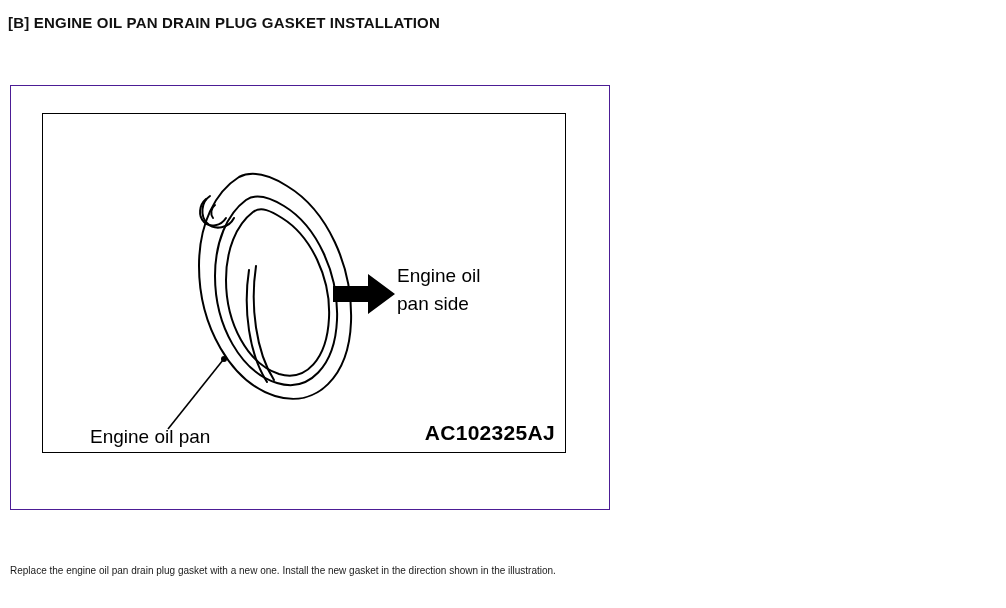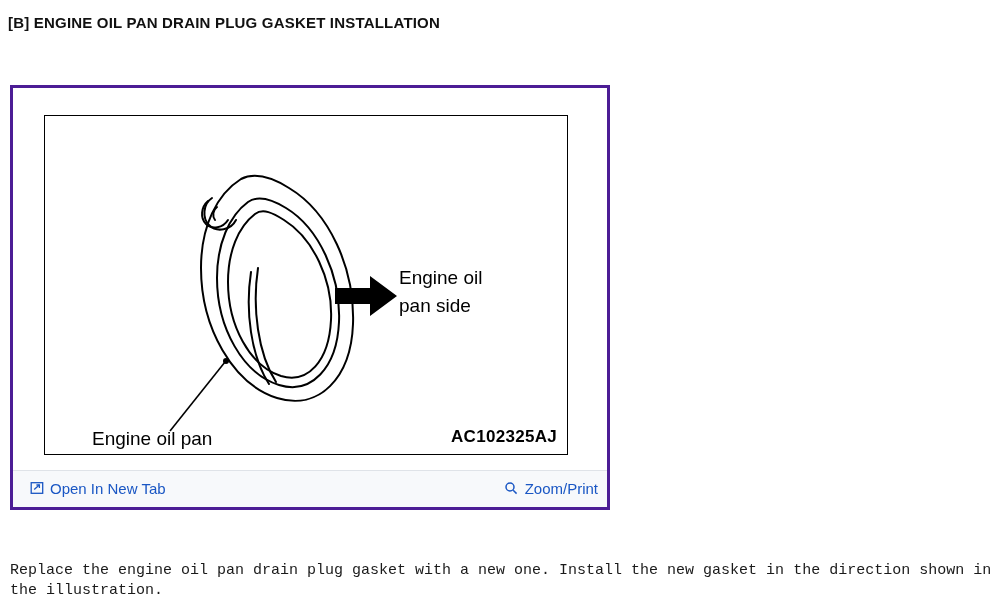--- a/index.html
+++ b/index.html
@@ -27,21 +27,21 @@
     white-space: nowrap;
     text-align: center;
   }
 
   .figure-panel {
     position: absolute;
     left: 10px;
     top: 85px;
     width: 600px;
     height: 425px;
-    border: 3px solid #4c1d95;
+    border: 1px solid #4c1d95;
     background: #ffffff;
     box-sizing: border-box;
   }
 
   .figure-canvas {
     position: absolute;
     left: 31px;
     top: 27px;
     width: 524px;
     height: 340px;
@@ -52,21 +52,21 @@
   }
 
   .figure-svg {
     display: block;
   }
 
   .fig-code {
     position: absolute;
     right: 10px;
     bottom: 7px;
-    font-size: 17px;
+    font-size: 21px;
     font-weight: bold;
     letter-spacing: 0.3px;
   }
 
   .figure-toolbar {
     position: absolute;
     left: 0;
     right: 0;
     bottom: 0;
     height: 37px;
@@ -98,24 +98,23 @@
     color: #1a57c4;
     font-size: 14px;
     text-align: center;
   }
 
   .body-text {
     position: absolute;
     left: 10px;
     top: 561px;
     width: 986px;
-    font-size: 15px;
+    font-size: 10px;
     line-height: 20px;
     color: #1a1a1a;
-    font-family: Liberation Mono, monospace;
   }
 
   .cap-label {
     font-family: "Liberation Sans", sans-serif;
     font-size: 19px;
     fill: #000000;
   }
 </style>
 </head>
 <body>
@@ -154,37 +153,15 @@
       <text class="cap-label" x="354" y="168">Engine oil</text>
       <text class="cap-label" x="354" y="196">pan side</text>
 
       <text class="cap-label" x="47" y="329">Engine oil pan</text>
       <text class="cap-label" x="47" y="357">drain plug gasket</text>
     </svg>
 
     <div class="fig-code">AC102325AJ</div>
   </div>
 
-  <div class="figure-toolbar">
-    <a class="tool-link tool-open">
-      <span class="tool-ico">
-        <svg width="14" height="14" viewBox="0 0 14 14" fill="none" stroke="#1a57c4" stroke-width="1.3">
-          <rect x="1.2" y="1.7" width="11.5" height="10.6"></rect>
-          <path d="M4.2 8.6 L9.2 4.0"></path>
-          <path d="M6.4 4.0 L9.4 4.0 L9.4 7.0"></path>
-        </svg>
-      </span>
-      <span>Open In New Tab</span>
-    </a>
-
-    <a class="tool-link tool-zoom">
-      <span class="tool-ico">
-        <svg width="14" height="14" viewBox="0 0 14 14" fill="none" stroke="#1a57c4" stroke-width="1.5">
-          <circle cx="6" cy="6" r="4"></circle>
-          <path d="M9.2 9.2 L12.6 12.6"></path>
-        </svg>
-      </span>
-      <span>Zoom/Print</span>
-    </a>
-  </div>
 </div>
 
 <div class="body-text">Replace the engine oil pan drain plug gasket with a new one. Install the new gasket in the direction shown in the illustration.</div>
 
 </body></html>

